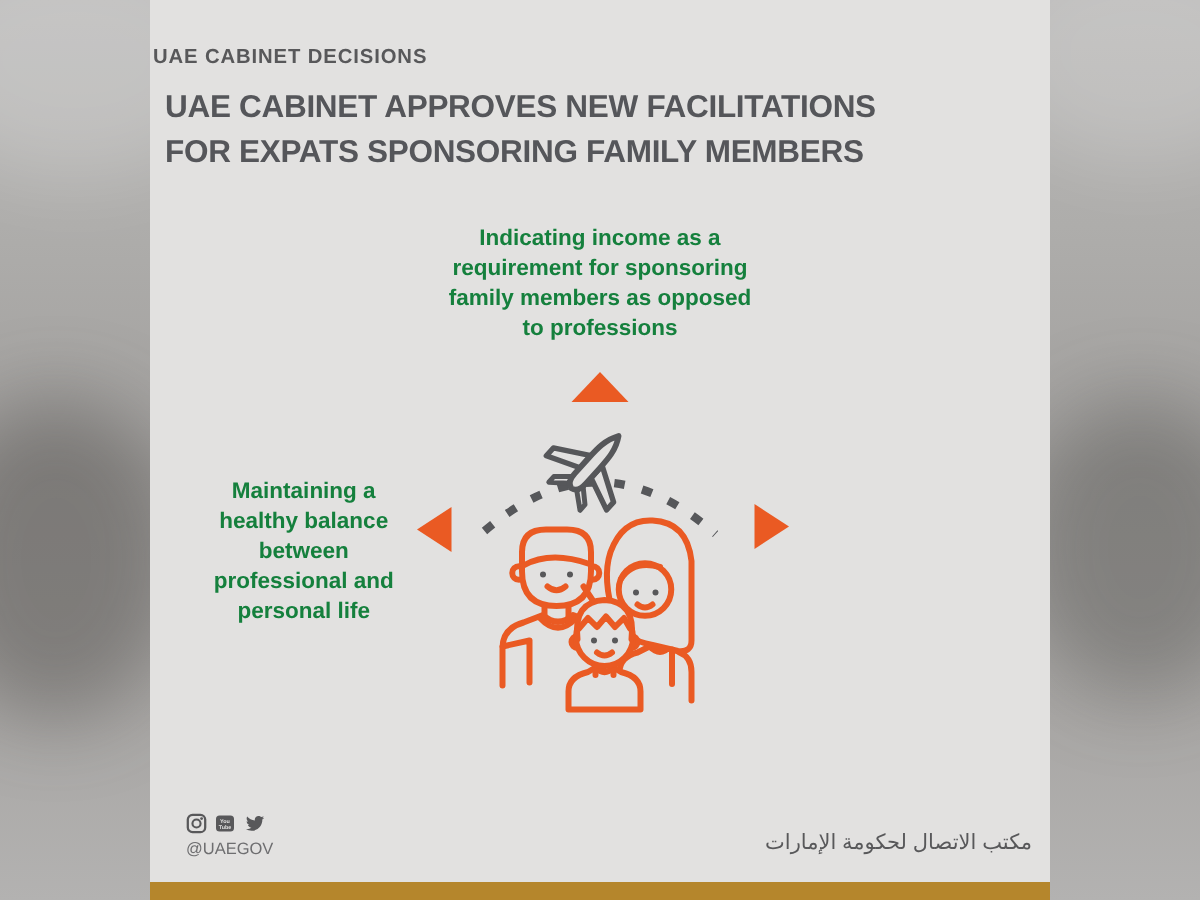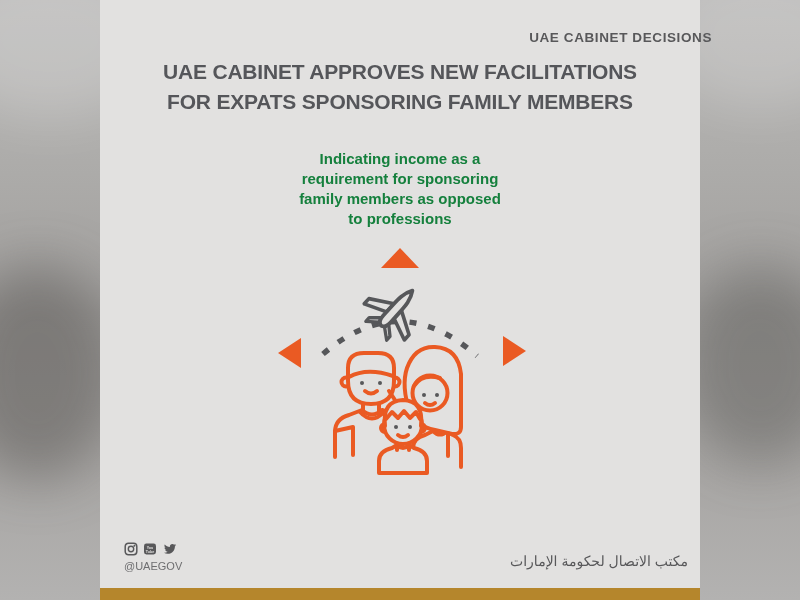--- a/index.html
+++ b/index.html
@@ -13,25 +13,25 @@
   .blob-left{left:-45px;top:265px;width:165px;height:215px;background:rgba(62,60,57,.38);}
   .blob-right{left:680px;top:265px;width:160px;height:200px;background:rgba(62,60,57,.33);}
   .blob-top-left{left:-60px;top:-40px;width:220px;height:160px;background:rgba(255,255,255,.20);}
   .blob-top-right{left:660px;top:-40px;width:200px;height:150px;background:rgba(255,255,255,.18);}
 
   .card{
     position:absolute;left:100px;top:0;width:600px;height:600px;
     background:#e2e1e0;
   }
   .eyebrow{
-    position:absolute;left:12px;top:30px;width:600px;text-align:right;
+    position:absolute;left:2px;top:30px;width:600px;text-align:left;
     font-size:13.5px;font-weight:700;letter-spacing:.6px;color:#58585a;
   }
   .title{
-    position:absolute;left:10px;top:57px;width:580px;text-align:center;
+    position:absolute;left:10px;top:57px;width:580px;text-align:left;
     font-size:21px;font-weight:700;line-height:30px;letter-spacing:-.2px;
     color:#55565a;white-space:pre-line;
   }
   .point{
     position:absolute;color:#15803d;font-weight:700;text-align:center;
     font-size:15px;line-height:20px;white-space:pre-line;
   }
   .point-top{left:140px;top:149px;width:320px;}
   .point-left{left:5px;top:318px;width:195px;}
   .point-right{left:412px;top:316px;width:190px;}
@@ -65,20 +65,25 @@
   <div class="card">
 
     <div class="eyebrow">UAE CABINET DECISIONS</div>
     <div class="title">UAE CABINET APPROVES NEW FACILITATIONS
 FOR EXPATS SPONSORING FAMILY MEMBERS</div>
 
     <div class="point point-top">Indicating income as a
 requirement for sponsoring
 family members as opposed
 to professions</div>
+    <div class="point point-left">Maintaining a
+healthy balance
+between
+professional and
+personal life</div>
 
     <div class="tri tri-up"></div>
     <div class="tri tri-left"></div>
     <div class="tri tri-right"></div>
 
     <svg class="center-art" viewBox="0 0 170 205" xmlns="http://www.w3.org/2000/svg">
 
       <path d="M8,74 Q85,8 162,76" fill="none" stroke="#56575a" stroke-width="5.5" stroke-dasharray="7 12"></path>
 
       <g transform="translate(80,30) rotate(42)">

